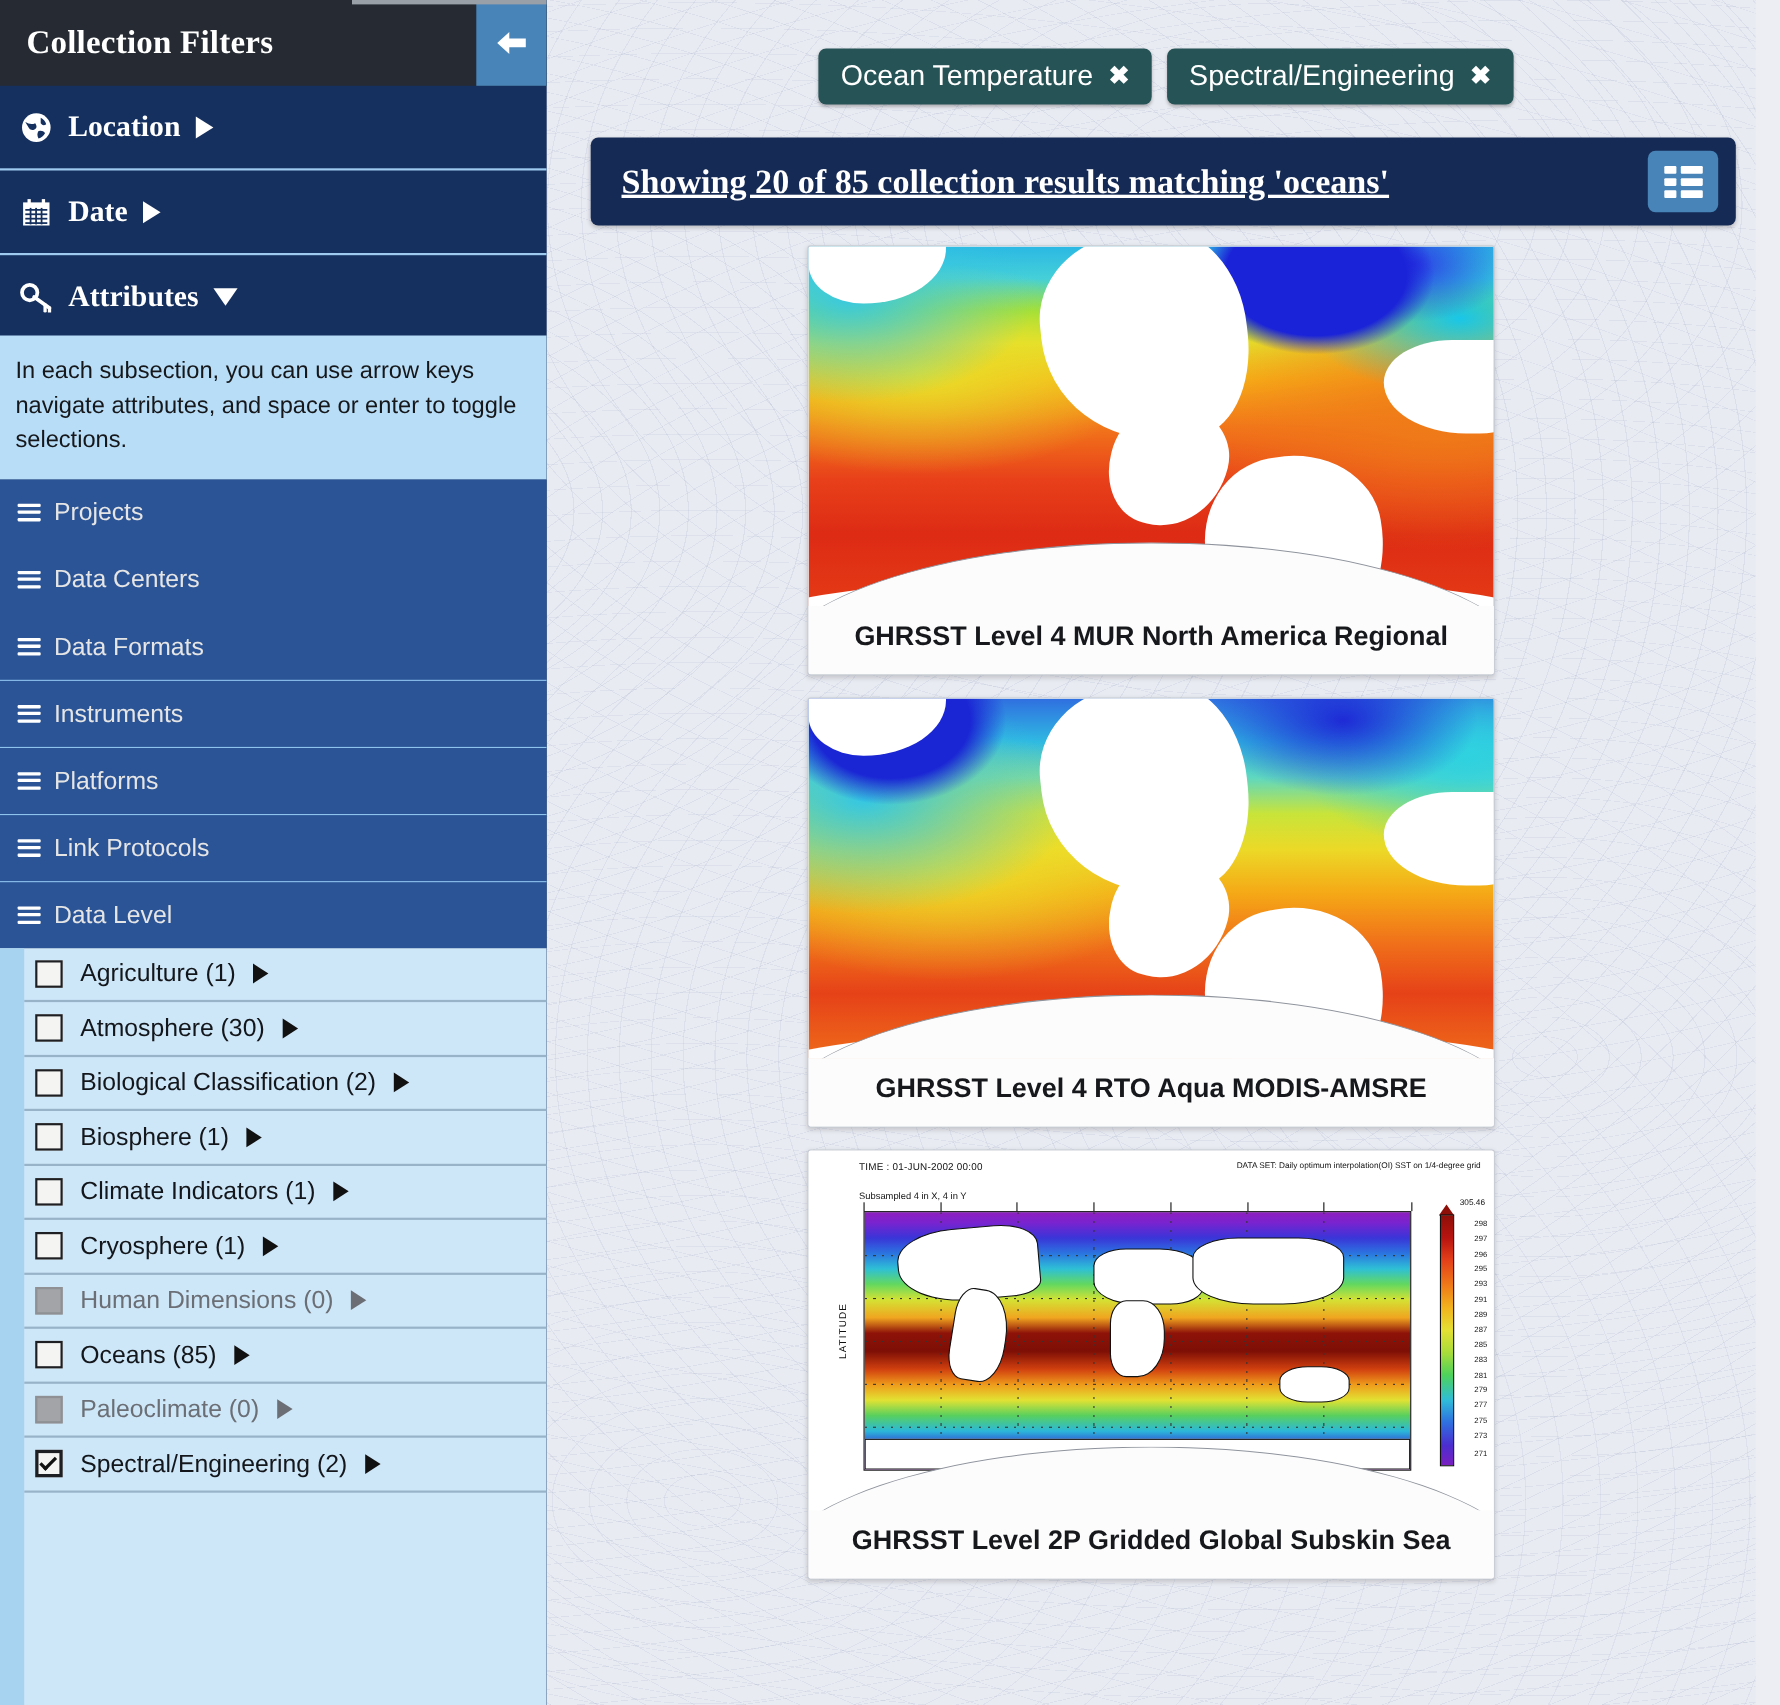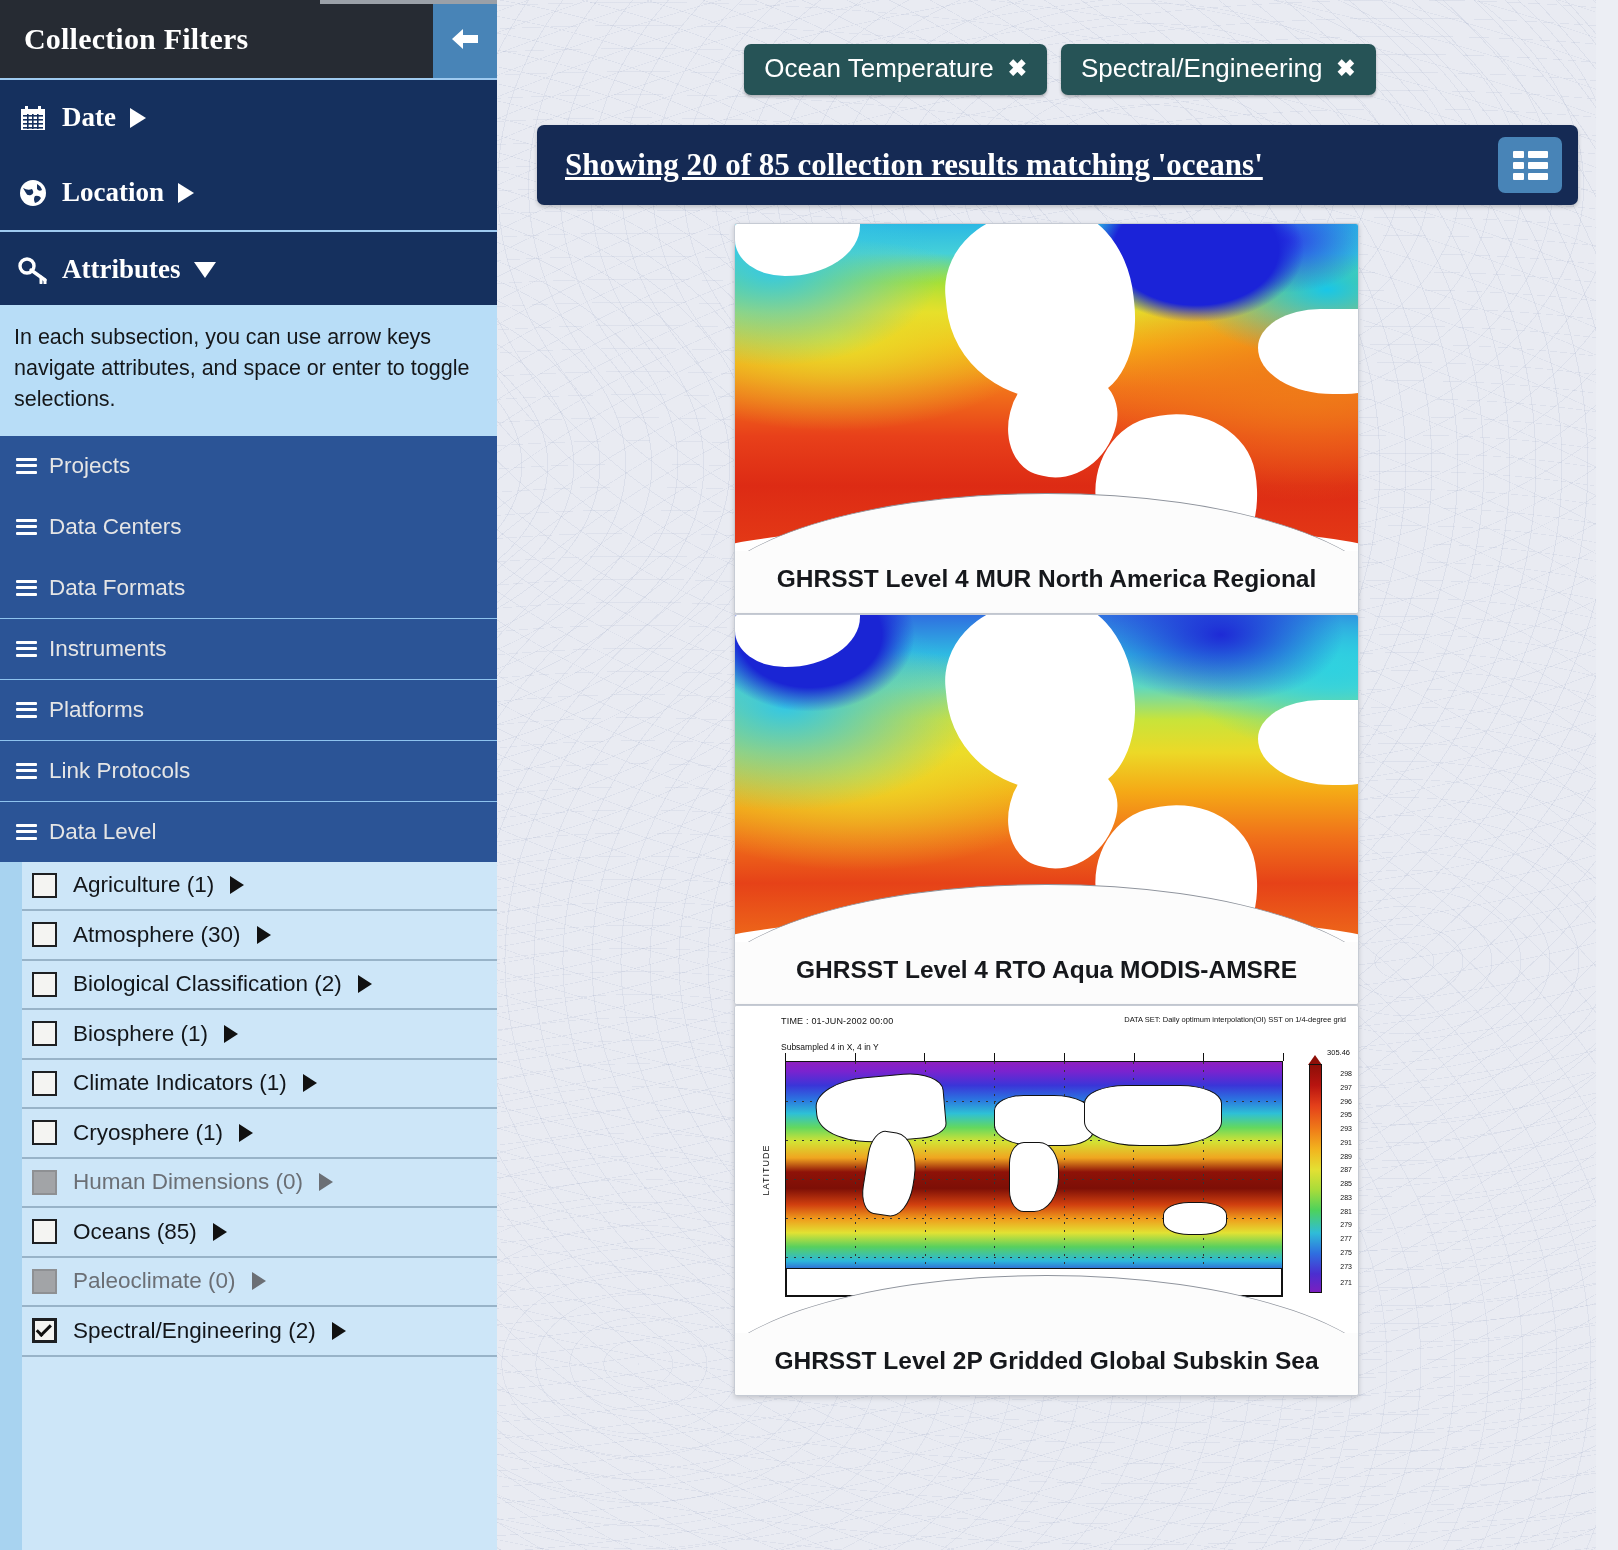--- a/index.html
+++ b/index.html
@@ -141,21 +141,21 @@
     font-weight: bold; font-size: 31px; text-decoration: underline;
   }
   .view-toggle {
     width: 64px; height: 56px; background: #4884b7; border-radius: 7px;
     display: flex; align-items: center; justify-content: center; cursor: pointer;
   }
   .vt-grid { display: grid; grid-template-columns: 11px 20px; grid-auto-rows: 7px; gap: 4px; }
   .vt-grid span { background: #fff; border-radius: 1px; display:block; }
 
   
-  .cards { padding: 18px 0 0 0; display: flex; flex-direction: column; align-items: center; }
+  .cards { padding: 18px 0 0 0; display: flex; flex-direction: column; align-items: center; gap: 20px; }
   .card {
     width: 625px;
     background: #fff;
     border: 1px solid #c6cbd4;
     border-radius: 3px;
     box-shadow: 0 2px 5px rgba(0,0,0,.16);
     overflow: hidden;
     position: relative;
     cursor: pointer;
   }
@@ -259,49 +259,49 @@
       <div class="sb-title">Collection Filters</div>
       <div class="sb-collapse">
         <span>
           <svg width="34" height="28" viewBox="0 0 34 28">
             <path d="M15 4 L4 14 L15 24 L15 18 L30 18 L30 10 L15 10 Z" fill="#ffffff"></path>
           </svg>
         </span>
       </div>
     </div>
 
+    <div class="sb-section" style="border-top:none;">
+      <span class="ico">
+        <svg width="28" height="28" viewBox="0 0 28 28">
+          <circle cx="14" cy="14" r="13" fill="#fff"></circle>
+          <path d="M4 9 q5 3 9 1 q3 4 -1 6 q-4 1 -5 -2 z M18 5 q4 2 5 6 q-3 2 -5 -1 z M16 17 q4 -1 6 2 q-2 4 -6 5 q-2 -4 0 -7 z" fill="#15305e"></path>
+        </svg>
+      </span>
+      <span class="lbl">Location</span>
+      <span class="tri-r"></span>
+    </div>
+
     <div class="sb-section">
       <span class="ico">
         <svg width="28" height="28" viewBox="0 0 28 28">
           <rect x="2" y="5" width="24" height="21" fill="#fff"></rect>
           <rect x="6" y="2" width="3" height="6" fill="#fff"></rect>
           <rect x="19" y="2" width="3" height="6" fill="#fff"></rect>
           <g fill="#15305e">
             <rect x="4" y="11" width="20" height="1.6"></rect>
               <rect x="4" y="15" width="20" height="1.6"></rect>
             <rect x="4" y="19" width="20" height="1.6"></rect>
               <rect x="4" y="23" width="20" height="1.6"></rect>
             <rect x="8" y="10" width="1.6" height="15"></rect>
               <rect x="13" y="10" width="1.6" height="15"></rect>
             <rect x="18" y="10" width="1.6" height="15"></rect>
           </g>
         </svg>
       </span>
       <span class="lbl">Date</span>
-      <span class="tri-r"></span>
-    </div>
-
-    <div class="sb-section" style="border-top:none;">
-      <span class="ico">
-        <svg width="28" height="28" viewBox="0 0 28 28">
-          <circle cx="14" cy="14" r="13" fill="#fff"></circle>
-          <path d="M4 9 q5 3 9 1 q3 4 -1 6 q-4 1 -5 -2 z M18 5 q4 2 5 6 q-3 2 -5 -1 z M16 17 q4 -1 6 2 q-2 4 -6 5 q-2 -4 0 -7 z" fill="#15305e"></path>
-        </svg>
-      </span>
-      <span class="lbl">Location</span>
       <span class="tri-r"></span>
     </div>
 
     <div class="sb-section" style="padding-bottom:20px;">
       <span class="ico">
         <svg width="30" height="28" viewBox="0 0 30 28">
           <circle cx="9" cy="10" r="7" fill="none" stroke="#fff" stroke-width="3.4"></circle>
           <path d="M13 14 L27 24" stroke="#fff" stroke-width="3.4" stroke-linecap="round"></path>
           <path d="M23 21 L23 27" stroke="#fff" stroke-width="3" stroke-linecap="round"></path>
           <path d="M27 24 L27 28" stroke="#fff" stroke-width="3" stroke-linecap="round"></path>

